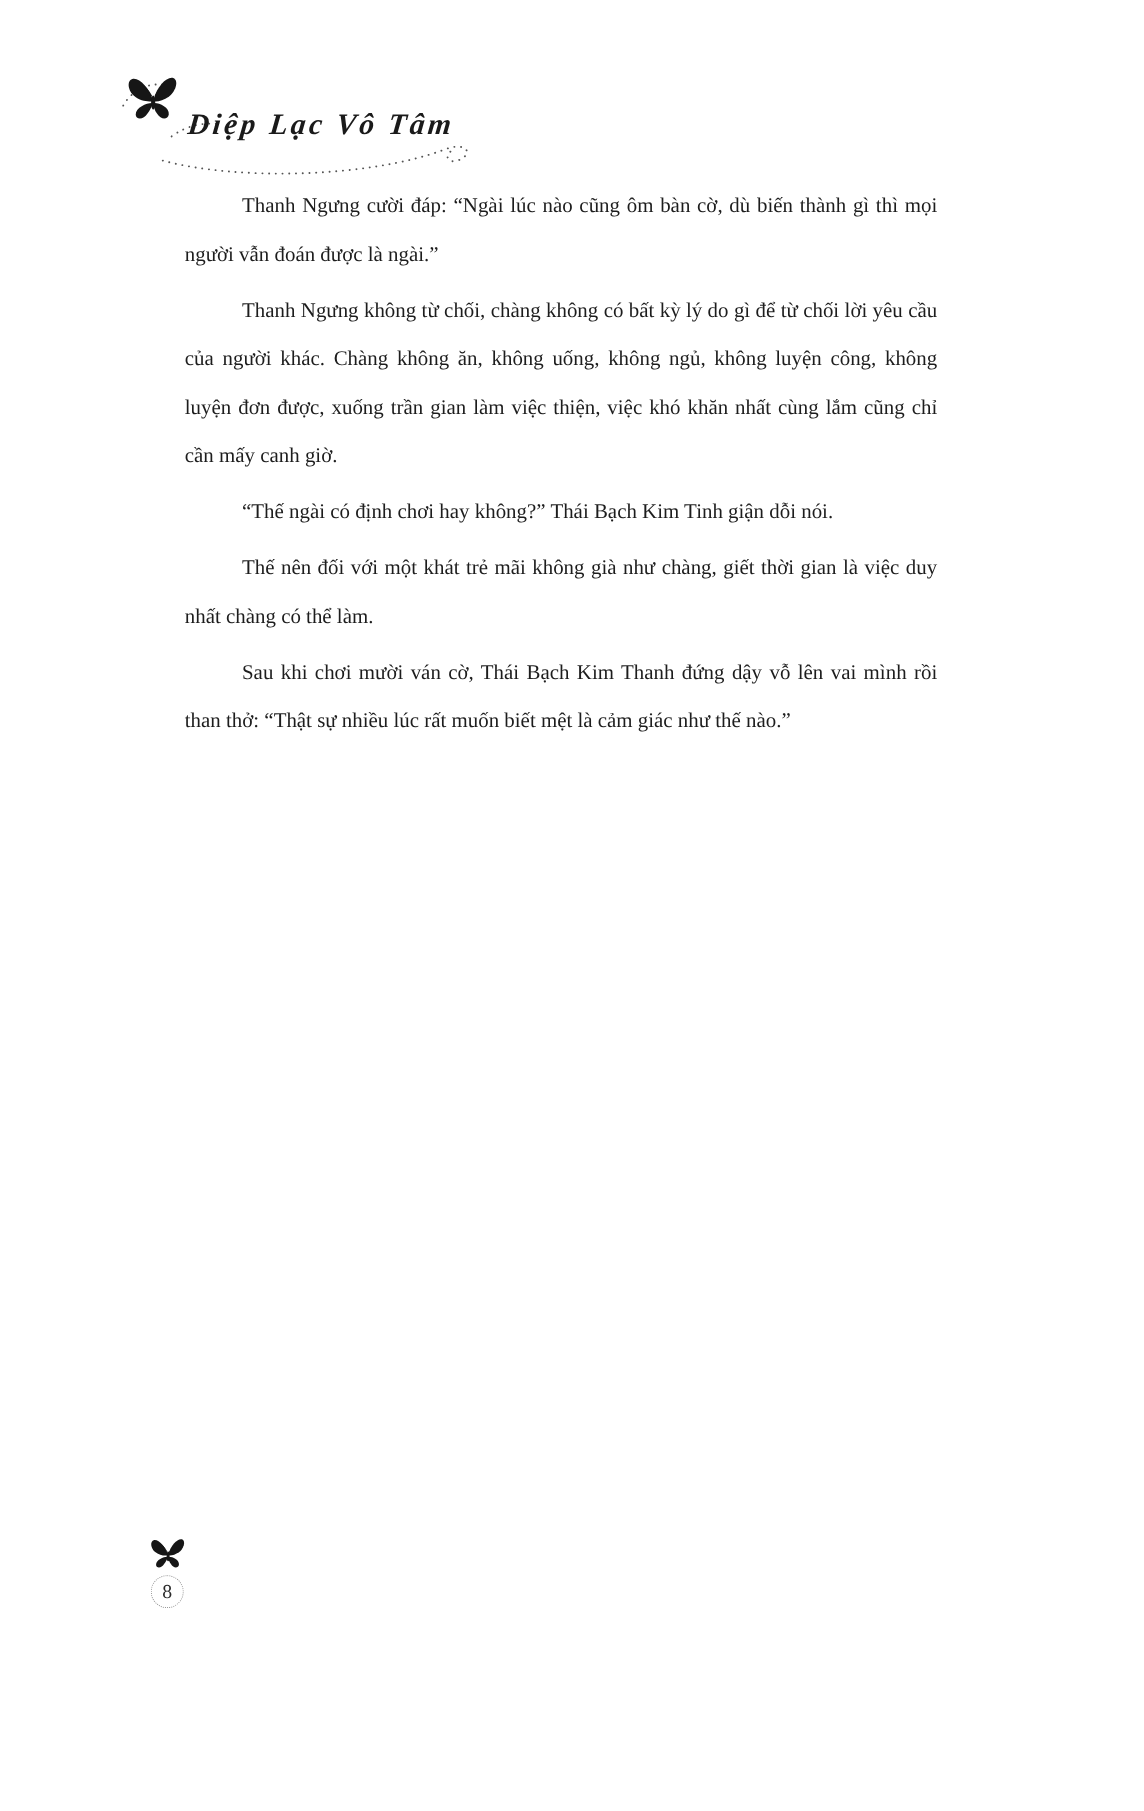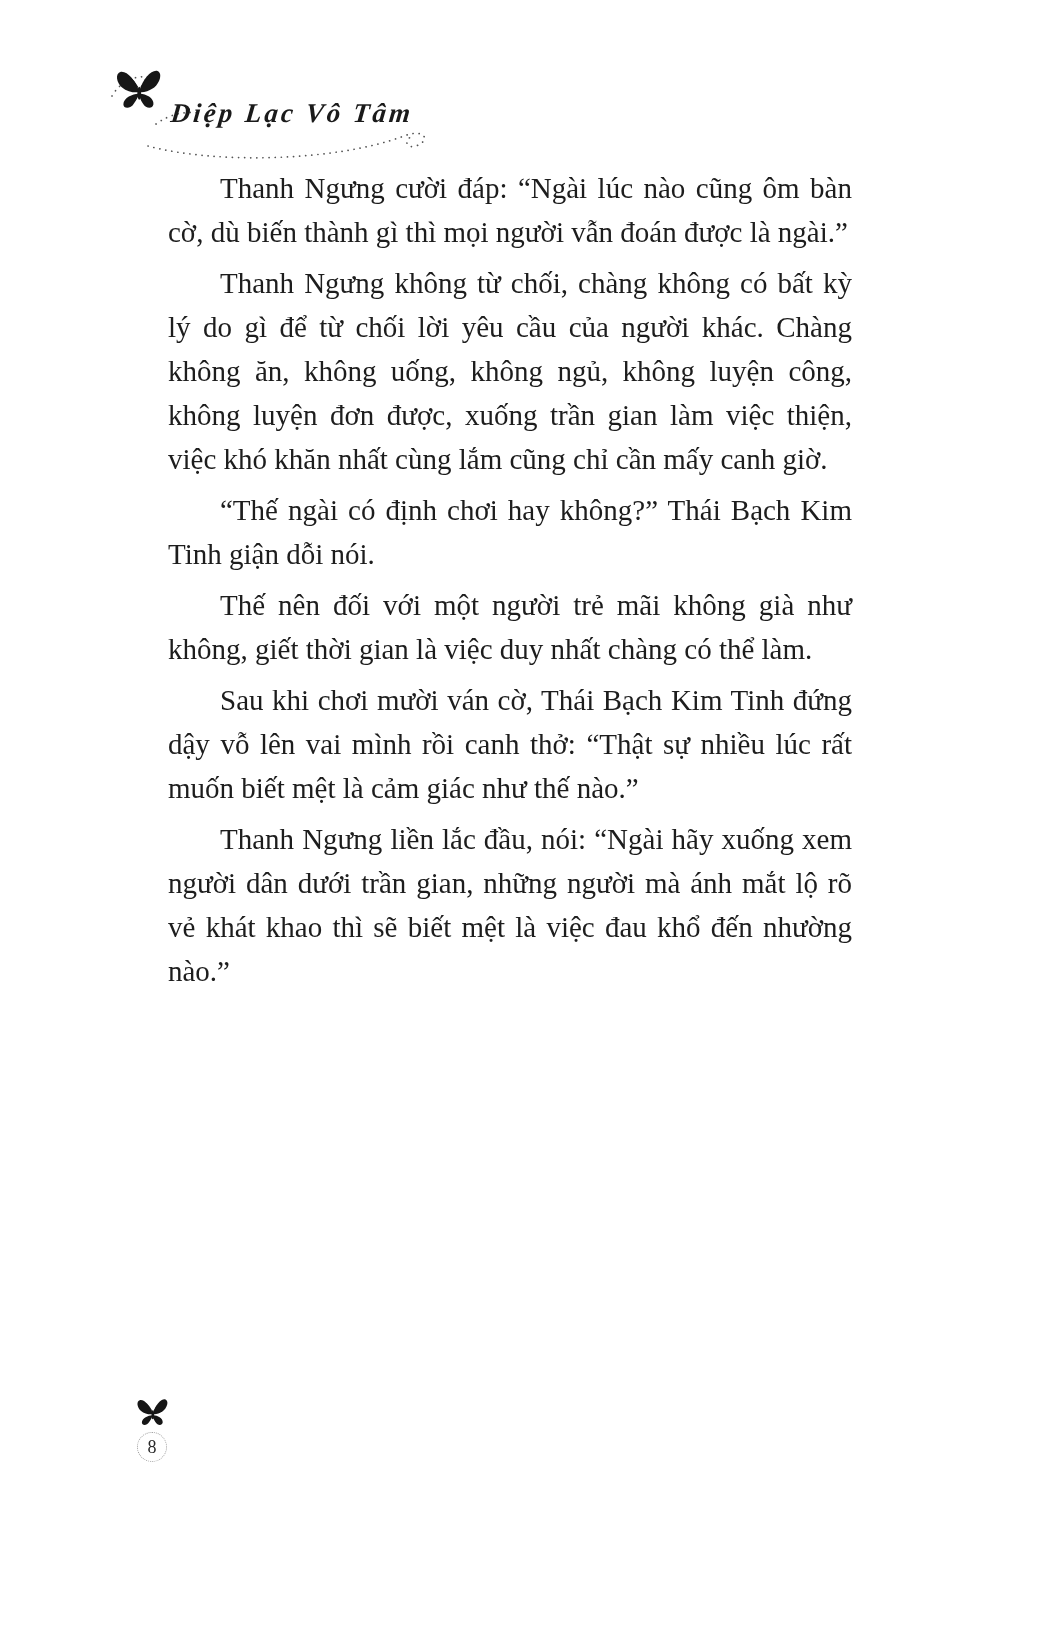--- a/index.html
+++ b/index.html
@@ -56,21 +56,21 @@
 
   
   .body-text {
     position: absolute;
     top: 166px;
     left: 168px;
     width: 684px;
   }
   .body-text p {
     margin: 0 0 7px 0;
-    font-size: 29px;
+    font-size: 19px;
     line-height: 44px;
     text-align: justify;
     text-indent: 52px;
     color: #1d1d1d;
   }
 
   
   .page-footer {
     position: absolute;
     top: 1396px;
@@ -130,23 +130,22 @@
     <svg class="header-butterfly">
       <use href="#butterfly"></use>
     </svg>
     <div class="book-title">Diệp Lạc Vô Tâm</div>
   </header>
 
   <main class="body-text">
     <p>Thanh Ngưng cười đáp: “Ngài lúc nào cũng ôm bàn cờ, dù biến thành gì thì mọi người vẫn đoán được là ngài.”</p>
     <p>Thanh Ngưng không từ chối, chàng không có bất kỳ lý do gì để từ chối lời yêu cầu của người khác. Chàng không ăn, không uống, không ngủ, không luyện công, không luyện đơn được, xuống trần gian làm việc thiện, việc khó khăn nhất cùng lắm cũng chỉ cần mấy canh giờ.</p>
     <p>“Thế ngài có định chơi hay không?” Thái Bạch Kim Tinh giận dỗi nói.</p>
-    <p>Thế nên đối với một người trẻ mãi không già như không, giết thời gian là việc duy nhất chàng có thể làm.</p>
-    <p>Sau khi chơi mười ván cờ, Thái Bạch Kim Tinh đứng dậy vỗ lên vai mình rồi canh thở: “Thật sự nhiều lúc rất muốn biết mệt là cảm giác như thế nào.”</p>
-    <p>Thanh Ngưng liền lắc đầu, nói: “Ngài hãy xuống xem người dân dưới trần gian, những người mà ánh mắt lộ rõ vẻ khát khao thì sẽ biết mệt là việc đau khổ đến nhường nào.”</p>
+    <p>Thế nên đối với một khát trẻ mãi không già như chàng, giết thời gian là việc duy nhất chàng có thể làm.</p>
+    <p>Sau khi chơi mười ván cờ, Thái Bạch Kim Thanh đứng dậy vỗ lên vai mình rồi than thở: “Thật sự nhiều lúc rất muốn biết mệt là cảm giác như thế nào.”</p>
   </main>
 
   <footer class="page-footer">
     <svg class="footer-butterfly">
       <use href="#butterfly"></use>
     </svg>
     <div class="page-number-circle">
       <span>8</span>
     </div>
   </footer>

